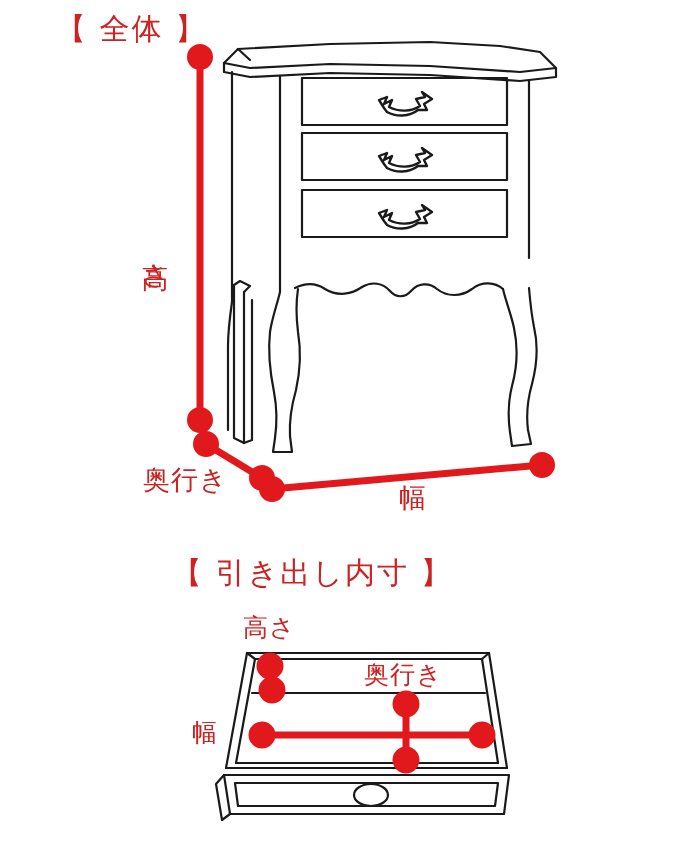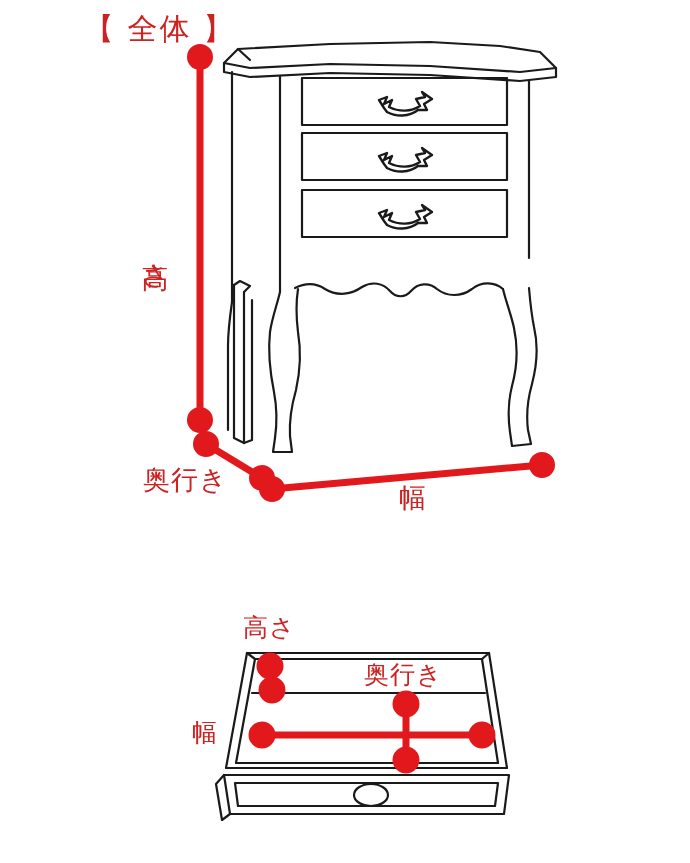--- a/index.html
+++ b/index.html
@@ -34,21 +34,20 @@
     color: #cc2222;
     font-family: "DejaVu Sans", "Liberation Sans", sans-serif;
     white-space: nowrap;
     line-height: 1;
     user-select: none;
   }
   .title-label {
     font-size: 30px;
     letter-spacing: 2px;
     font-weight: 400;
-    margin-left: 28px;
   }
   .dim-label {
     font-size: 27px;
     letter-spacing: 1px;
   }
   .dim-label-sm {
     font-size: 25px;
     letter-spacing: 1px;
   }
   .vertical-label {
@@ -183,20 +182,21 @@
   </svg>
 
   <div class="lbl title-label" style="left:56px; top:14px;">【 全体 】</div>
 
   <div class="lbl dim-label vertical-label" style="left:142px; top:242px;">高さ</div>
 
   <div class="lbl dim-label" style="left:143px; top:466px;">奥行き</div>
 
   <div class="lbl dim-label" style="left:399px; top:484px;">幅</div>
 
+  <div class="lbl title-label" style="left:172px; top:558px;">【 引き出し内寸 】</div>
 
   <div class="lbl dim-label-sm" style="left:243px; top:615px;">高さ</div>
 
   <div class="lbl dim-label-sm" style="left:364px; top:662px;">奥行き</div>
 
   <div class="lbl dim-label-sm" style="left:192px; top:720px;">幅</div>
 
 </div>
 
 </body></html>

